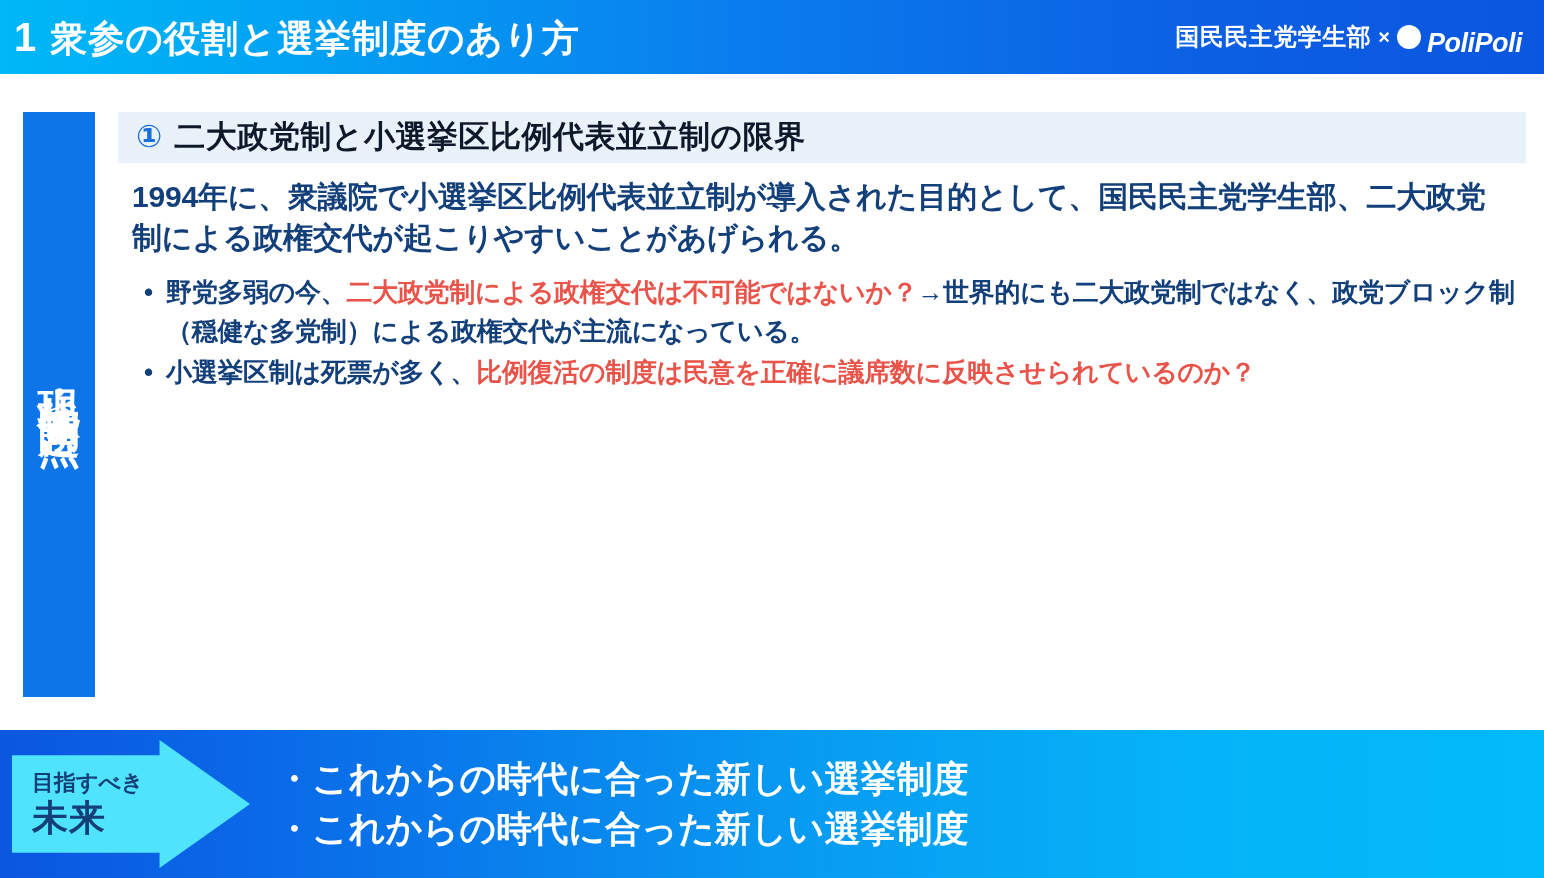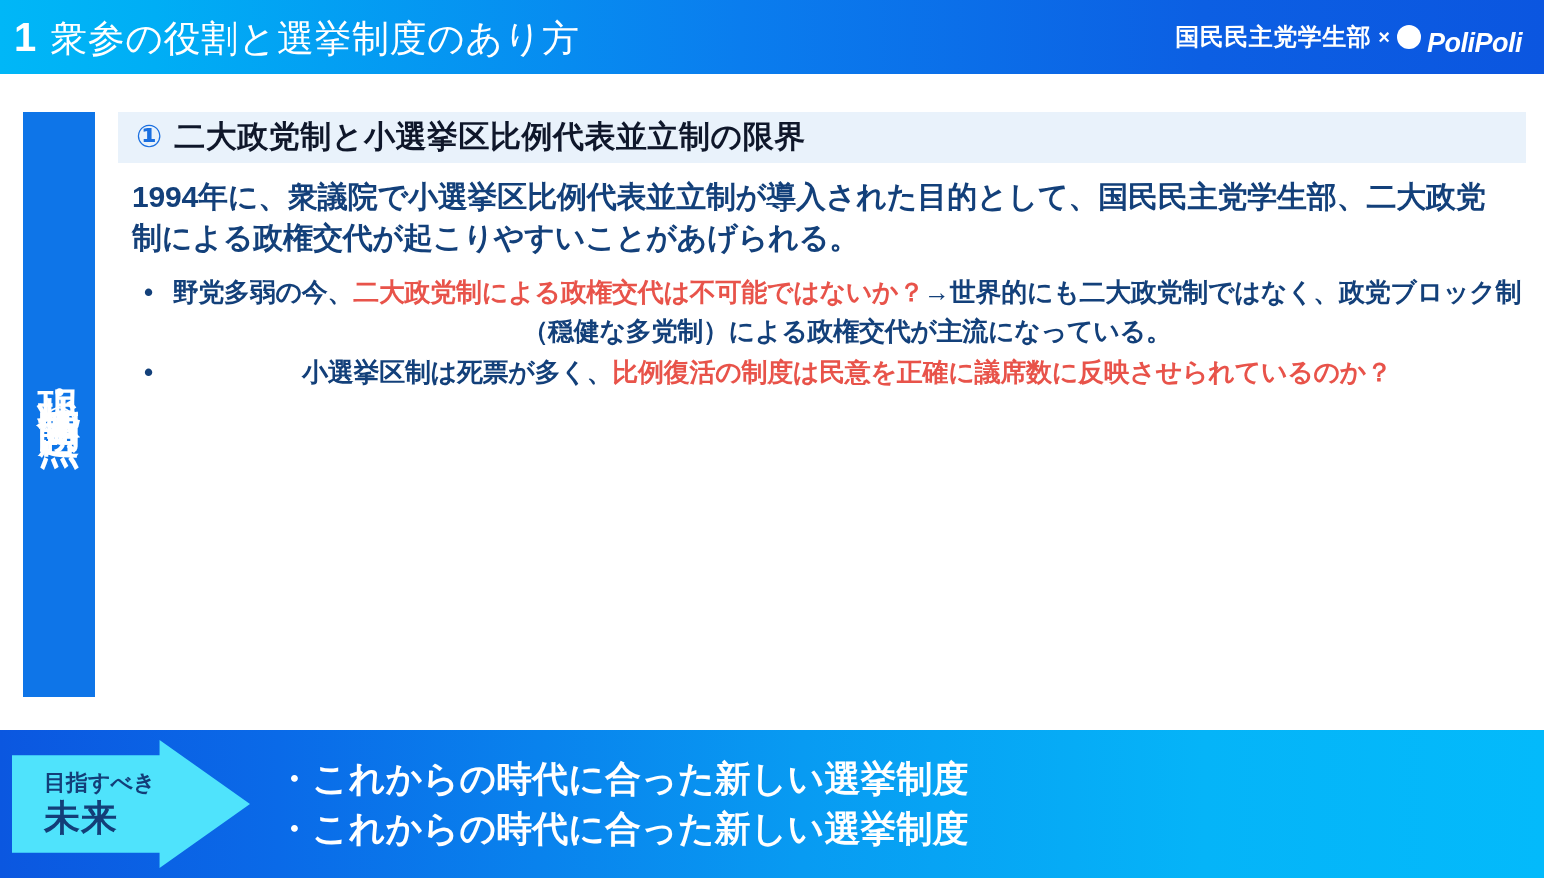--- a/index.html
+++ b/index.html
@@ -35,21 +35,21 @@
   }
   .header-num {
     color: #ffffff;
     font-size: 40px;
     font-weight: bold;
     line-height: 1;
   }
   .header-title {
     color: #ffffff;
     font-size: 37px;
-    font-weight: normal;
+    font-weight: bold;
     letter-spacing: 0.5px;
     line-height: 1;
   }
   .header-right {
     margin-left: auto;
     display: flex;
     align-items: center;
     gap: 6px;
     white-space: nowrap;
     text-align: right;
@@ -142,21 +142,20 @@
     font-weight: bold;
     line-height: 1.38;
     margin: 13px 14px 0 14px;
     letter-spacing: -0.2px;
   }
 
   .bullets {
     margin: 14px 0 0 22px;
     padding: 0;
     list-style: none;
-    text-align: center;
   }
   .bullet {
     position: relative;
     color: #13407A;
     font-size: 26px;
     font-weight: bold;
     line-height: 1.5;
     padding-left: 26px;
     margin-bottom: 2px;
     letter-spacing: -0.3px;
@@ -197,21 +196,21 @@
   }
   .arrow-shape {
     position: absolute;
     inset: 0;
     background: #4FE3FC;
     clip-path: polygon(0% 12%, 62% 12%, 62% 0%, 100% 50%, 62% 100%, 62% 88%, 0% 88%);
   }
   .arrow-text {
     position: relative;
     z-index: 2;
-    padding-left: 32px;
+    padding-left: 20px;
     line-height: 1;
   }
   .arrow-text-small {
     display: block;
     color: #133E78;
     font-size: 22px;
     font-weight: bold;
     letter-spacing: 0px;
     margin-bottom: 6px;
   }

